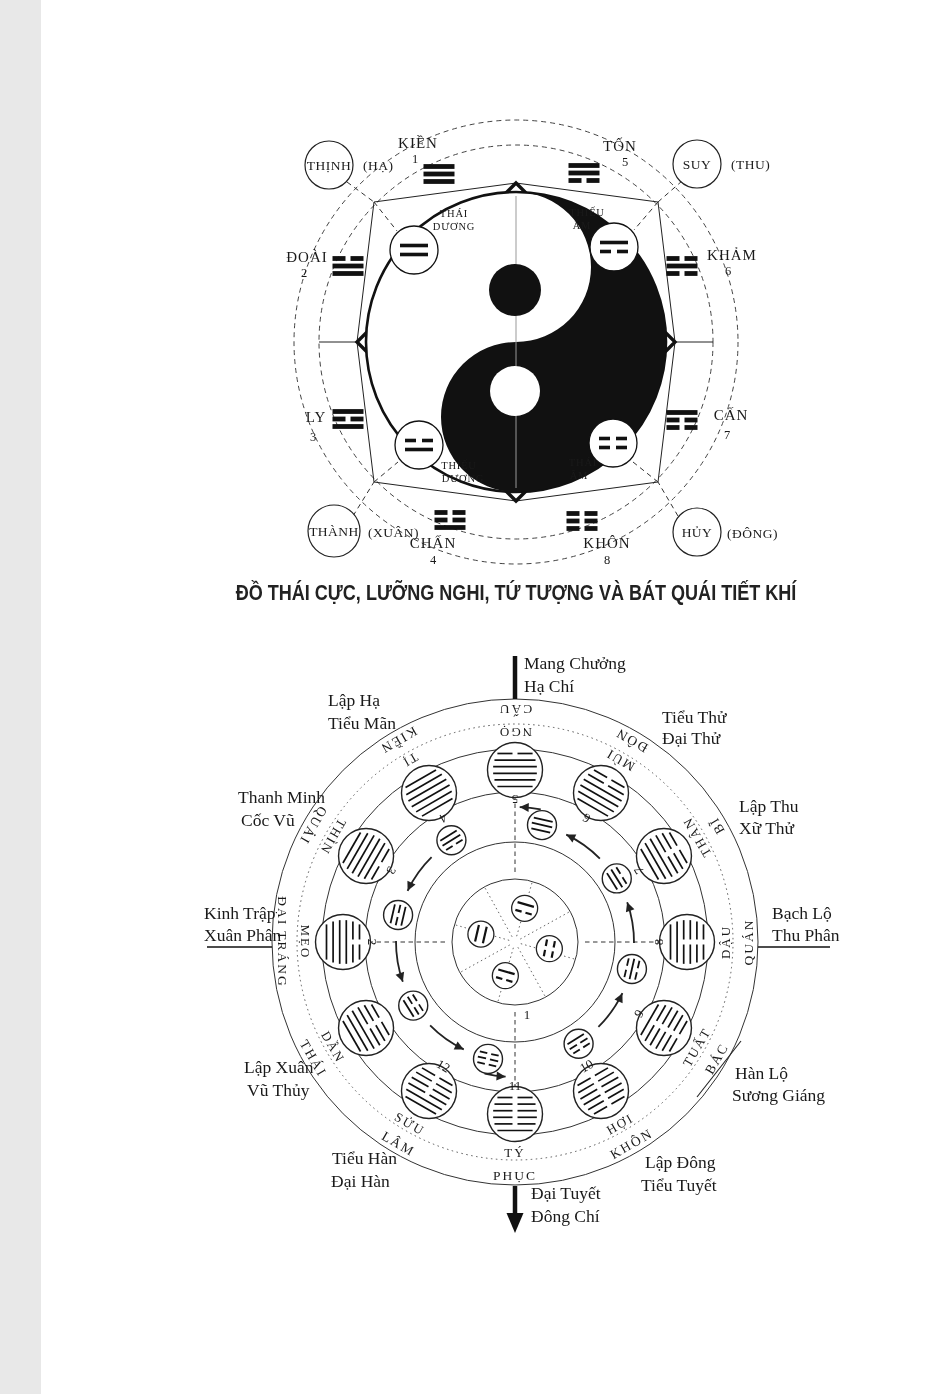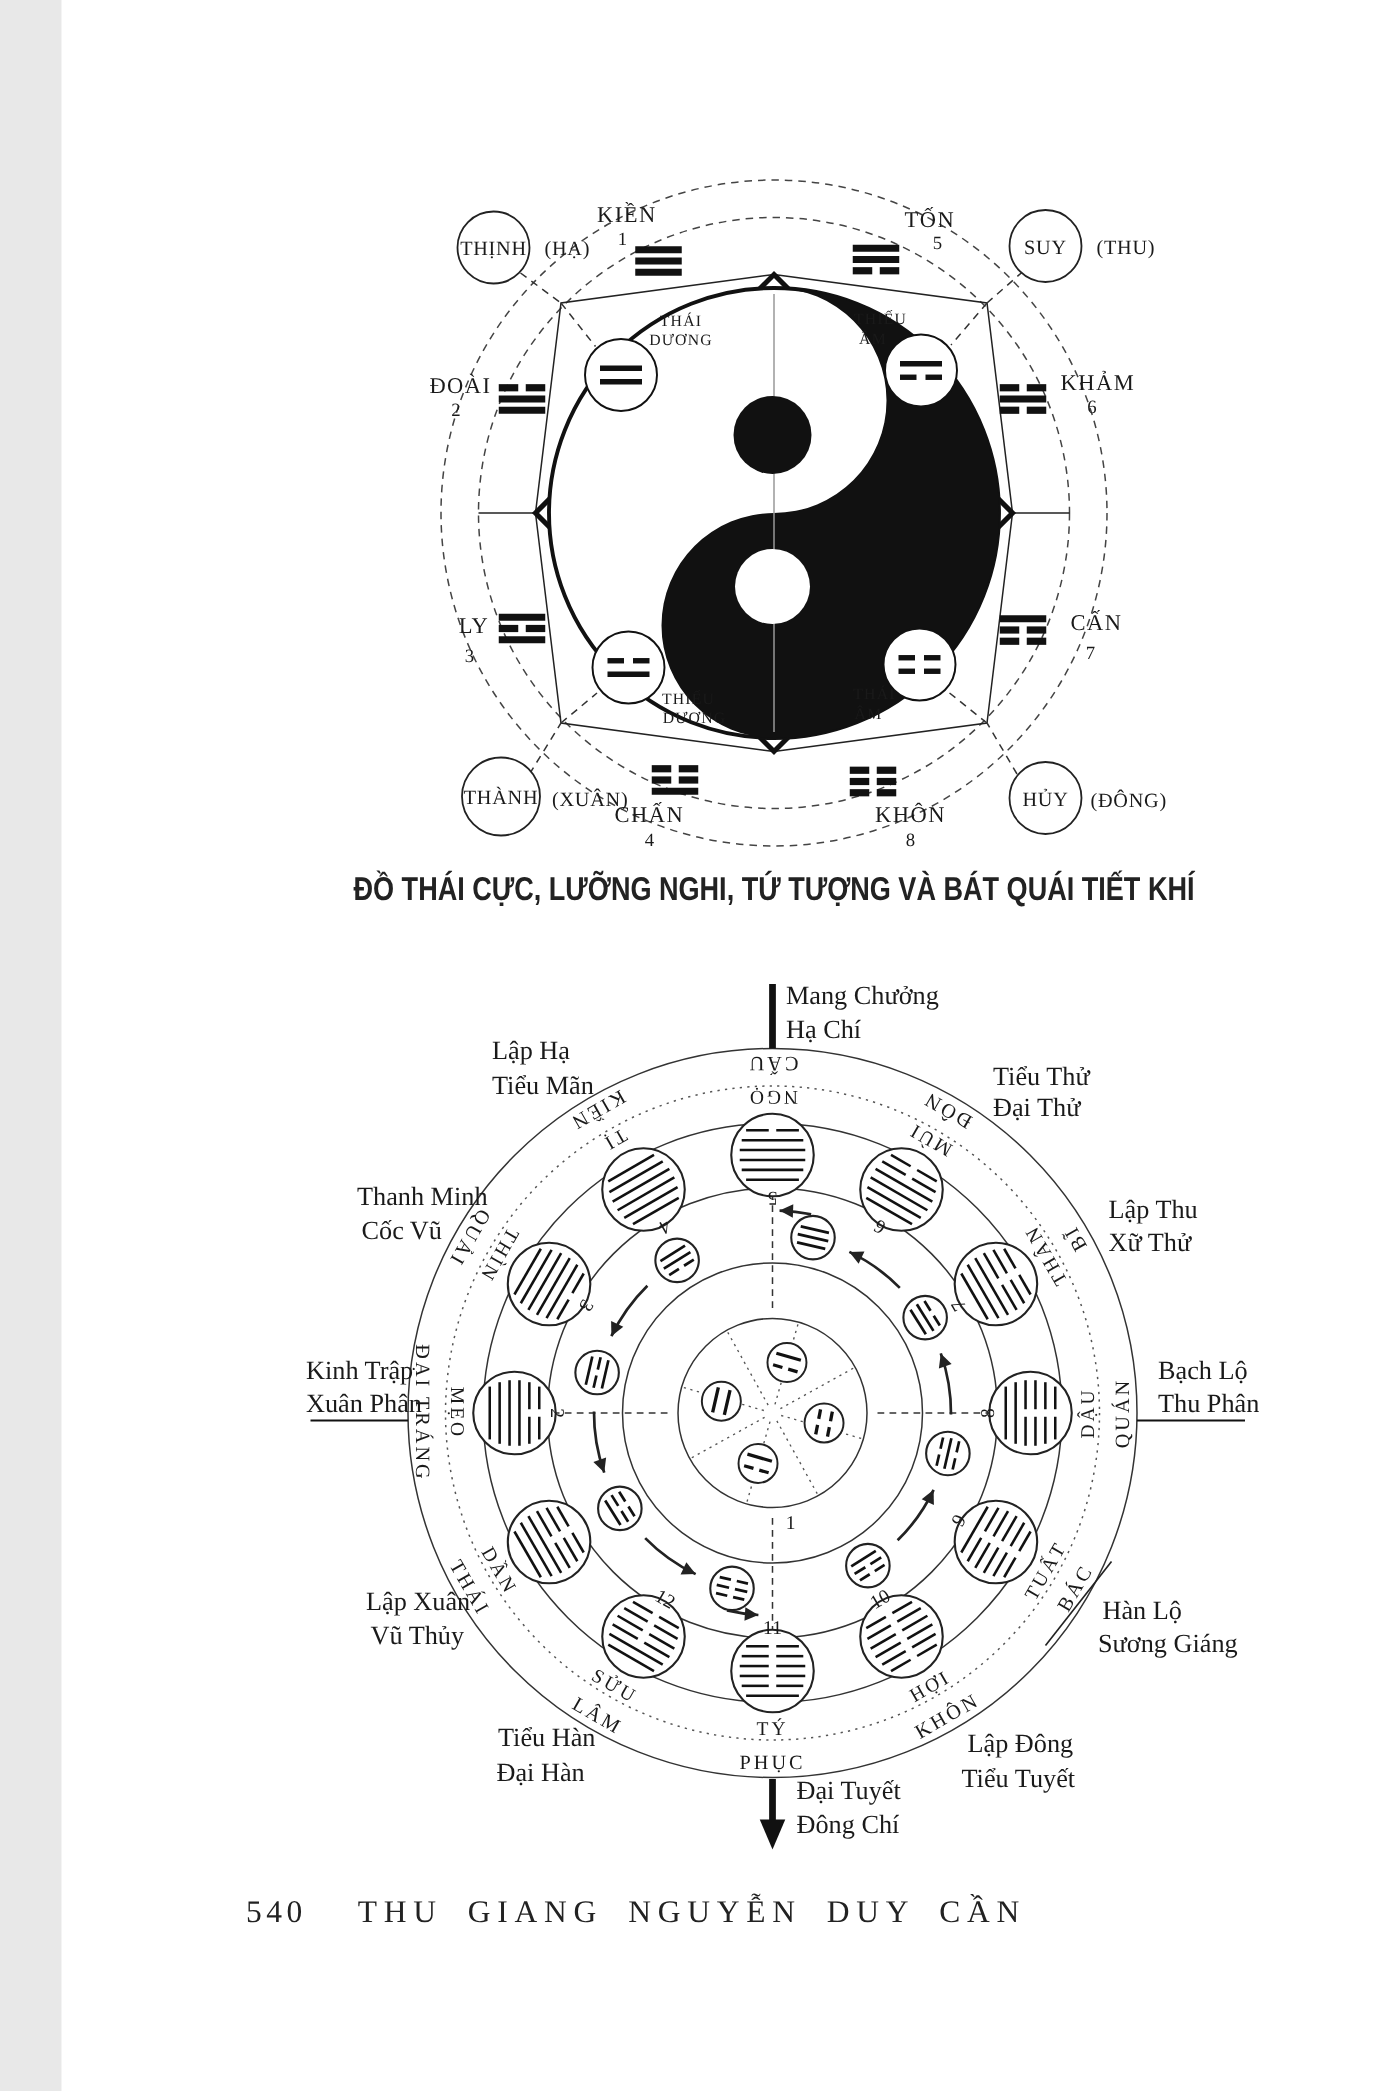--- a/index.html
+++ b/index.html
@@ -479,16 +479,13 @@
         <text x="694" y="1079" font-size="17.5" text-anchor="start" letter-spacing="0">Hàn Lộ</text>
         <text x="691" y="1101" font-size="17.5" text-anchor="start" letter-spacing="0">Sương Giáng</text>
         <text x="291" y="1164" font-size="17.5" text-anchor="start" letter-spacing="0">Tiểu Hàn</text>
         <text x="290" y="1187" font-size="17.5" text-anchor="start" letter-spacing="0">Đại Hàn</text>
         <text x="604" y="1168" font-size="17.5" text-anchor="start" letter-spacing="0">Lập Đông</text>
         <text x="600" y="1191" font-size="17.5" text-anchor="start" letter-spacing="0">Tiểu Tuyết</text>
         <line x1="700" y1="1041" x2="656" y2="1097" stroke="#222" stroke-width="1.1"></line>
       </g>
     </svg>
   <div class="caption">ĐỒ THÁI CỰC, LƯỠNG NGHI, TỨ TƯỢNG VÀ BÁT QUÁI TIẾT KHÍ</div>
-  <div class="footer">
-    <span class="pageno">540</span><span class="author">THU GIANG NGUYỄN DUY CẦN</span>
-  </div>
 </div>
 
 </body></html>

